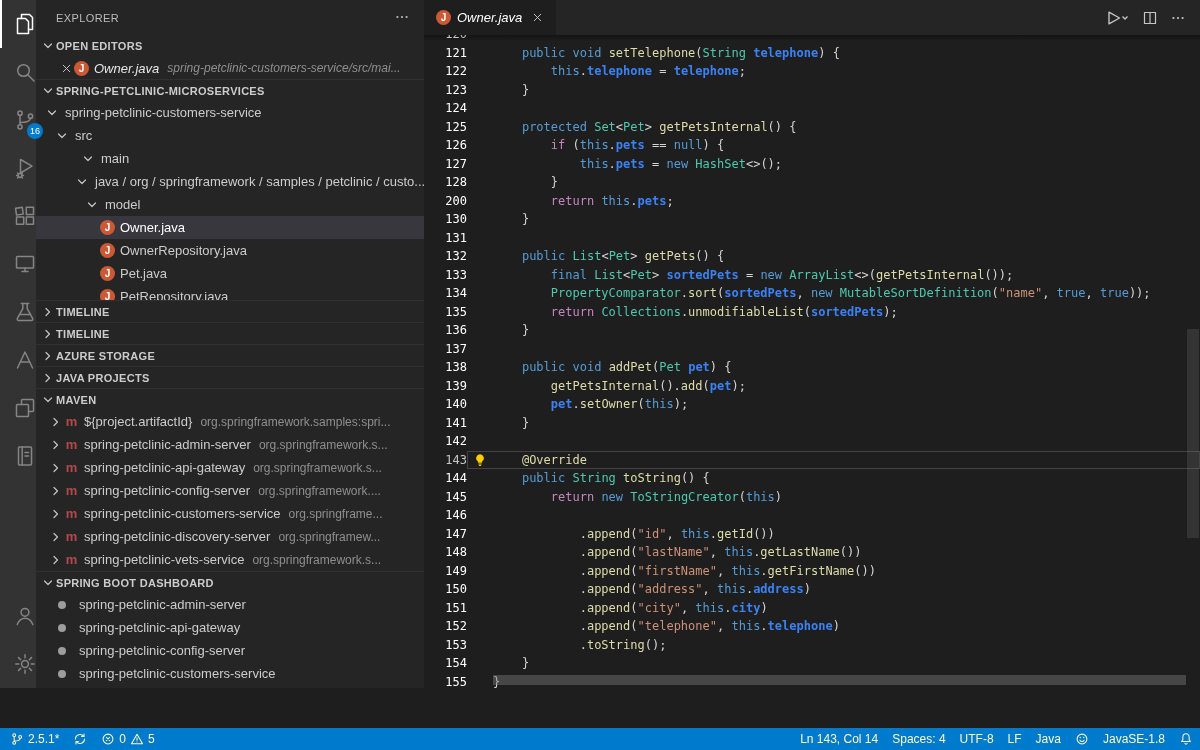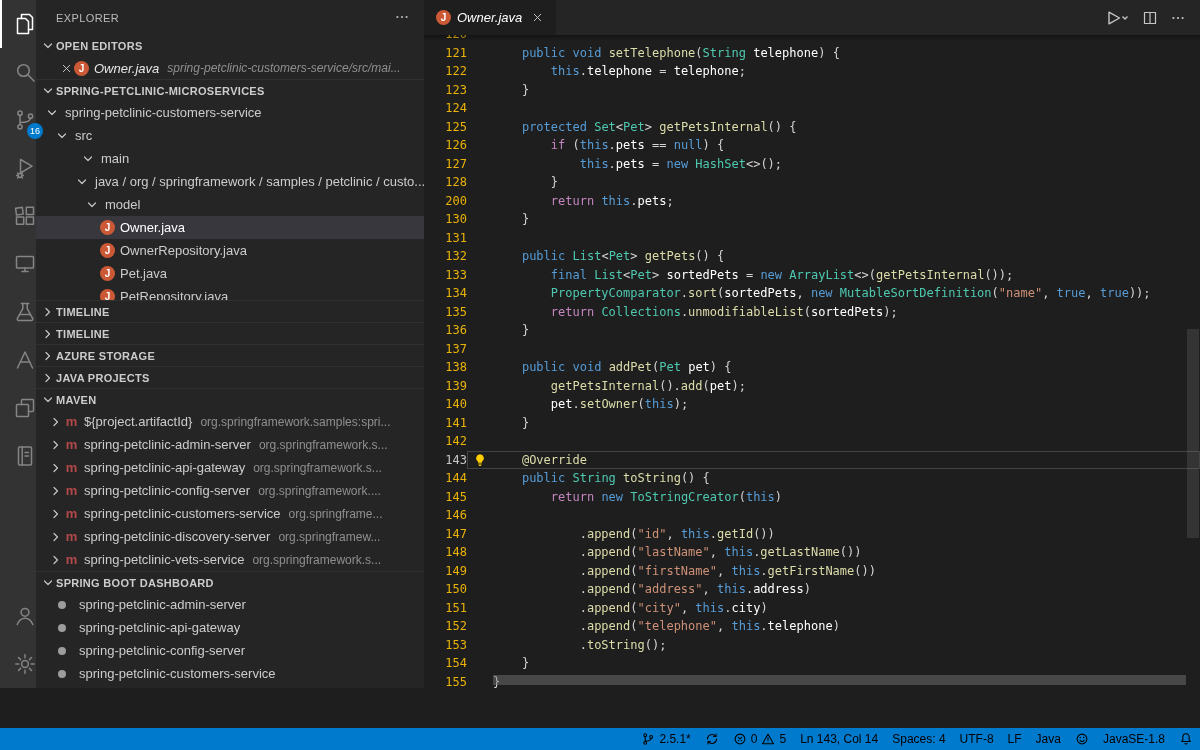--- a/index.html
+++ b/index.html
@@ -67,47 +67,47 @@
   .editor-actions { display:flex; align-items:center; gap:12px; padding-right:14px; color:#c5c5c5; }
   .editor-actions .icon { display:flex; cursor:pointer; }
   .editor-actions .icon svg { height:16px; }
 
   .code { flex:1; position:relative; overflow:hidden;
     font-family:"DejaVu Sans Mono", monospace; font-size:12px; line-height:18.5px; }
   .code::before { content:''; position:absolute; top:0; left:0; right:0; height:6px;
     background:linear-gradient(rgba(0,0,0,0.35), transparent); z-index:5; pointer-events:none; }
   .code-lines { margin-top:-10px; }
   .code-line { display:flex; height:18.5px; }
-  .line-number { width:43px; flex:none; text-align:right; color:#eab308; }
+  .line-number { width:43px; flex:none; text-align:right; color:#ffffff; }
   .code-line.active .line-number { color:#c6c6c6; }
   .line-rest { flex:1; display:flex; min-width:0; }
   .code-line.active .line-rest { box-shadow:inset 0 0 0 1px rgba(200,200,200,0.22); }
   .line-glyph { width:26px; flex:none; display:flex; align-items:center; justify-content:center; }
   .line-glyph svg { width:14px; height:14px; }
   .line-content { white-space:pre; font-variant-ligatures:none; }
 
   .hscroll { position:absolute; left:69px; right:14px; bottom:3px; height:10px;
     background:rgba(121,121,121,0.45); cursor:pointer; z-index:6; }
   .vscroll { position:absolute; right:1px; top:45%; height:32%; width:12px;
     background:rgba(121,121,121,0.25); cursor:pointer; z-index:6; }
 
   
-  .statusbar { height:22px; flex:none; background:var(--statusbar-bg,#007acc); color:#000000;
-    display:flex; justify-content:flex-end; font-size:12px;margin-top:40px; }
+  .statusbar { height:22px; flex:none; background:var(--statusbar-bg,#007acc); color:#fef9c3;
+    display:flex; justify-content:space-between; font-size:12px;margin-top:40px; }
   .sb-side { display:flex; align-items:stretch; }
   .sb-item { display:flex; align-items:center; gap:4px; padding:0 7px; cursor:pointer; }
   .sb-item .icon { display:flex; }
   .sb-item .icon svg { width:14px; height:14px; }
   .sb-left-first { padding-left:10px; }
 </style>
 <style>.tok-kw{color:#569cd6;}
 .tok-ctrl{color:#c586c0;}
 .tok-type{color:#4ec9b0;}
 .tok-fn{color:#dcdcaa;}
-.tok-var{color:#ffffff;}
+.tok-var{color:#3b82f6;font-weight:bold;}
 .tok-str{color:#ce9178;}
 .tok-ann{color:#dcdcaa;}
 .tok-pln{color:#d4d4d4;}</style></head>
 <body>
 
 <div class="app">
   <div class="main">
 
     <nav class="activitybar">
       <div>

